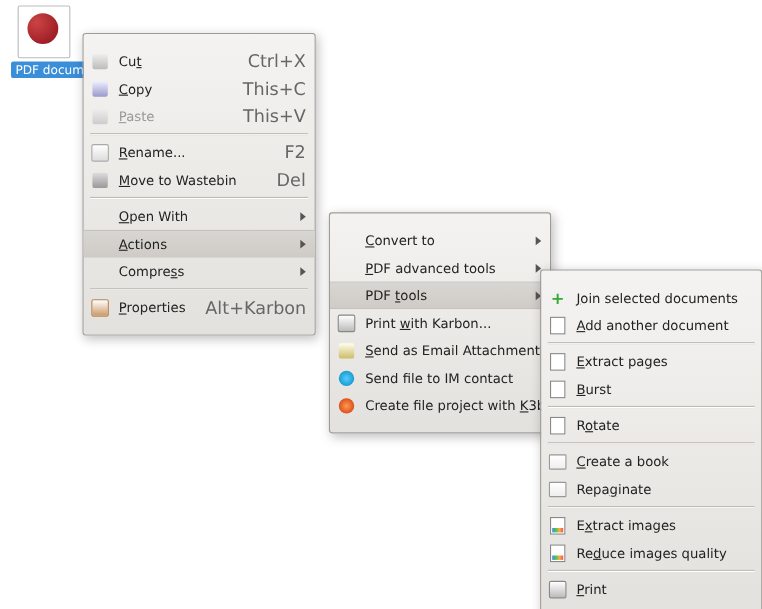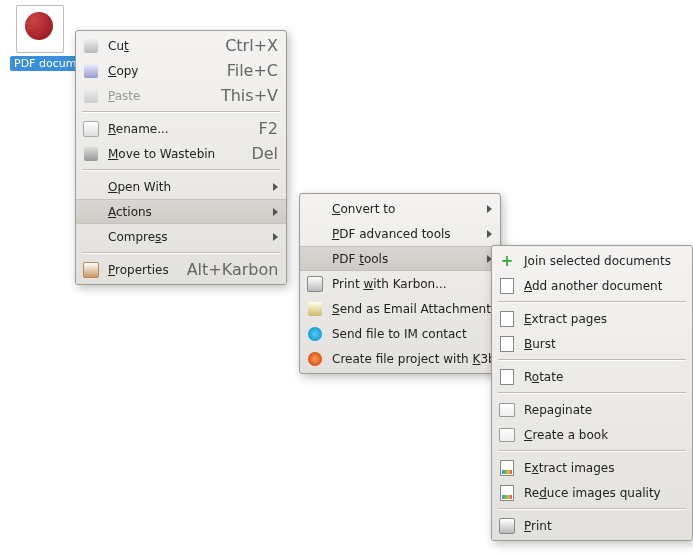--- a/index.html
+++ b/index.html
@@ -1,21 +1,21 @@
 <!DOCTYPE html>
 <html><head>
 <meta charset="utf-8">
 <style>
 html,body{margin:0;padding:0;width:693px;height:554px;background:#fff;font-family:"DejaVu Sans","Liberation Sans",sans-serif;font-size:12px;color:#222;overflow:hidden}
 .desktop{position:relative;width:693px;height:554px}
 .file-icon{position:absolute;left:10px;top:5px;width:60px;text-align:center}
 .file-icon .pdf-glyph{width:46px;height:46px;margin:0 auto;border:1px solid #bbb;background:#fff;position:relative;border-radius:2px}
 .file-icon .pdf-glyph::after{content:"";position:absolute;top:6px;left:8px;width:28px;height:28px;border-radius:50%;background:radial-gradient(circle at 30% 30%,#c44,#a02028 70%)}
 .file-icon .label{display:inline-block;margin-top:3px;background:#3b8ed8;color:#fff;font-size:11px;padding:1px 4px;border-radius:2px;white-space:nowrap;max-width:60px;overflow:hidden}
-.menu{position:absolute;background:linear-gradient(#f4f3f1,#e3e1dd);border:1px solid #9e9a95;border-radius:3px;box-shadow:2px 3px 10px rgba(0,0,0,.25);padding:2px 0;min-width:200px}
+.menu{position:absolute;background:linear-gradient(#f4f3f1,#e3e1dd);border:1px solid #9e9a95;border-radius:3px;box-shadow:2px 3px 10px rgba(0,0,0,.25);padding:12px 0;min-width:200px}
 .menu-item{display:flex;align-items:center;height:25px;padding:0 8px 0 6px;position:relative}
 .menu-item.hover{background:linear-gradient(#d8d6d2,#cfccc7);border-top:1px solid #c6c3be;border-bottom:1px solid #c6c3be;height:23px}
 .menu-item.disabled{color:#999}
 .icon-slot{width:18px;height:18px;margin-right:8px;flex:none;display:flex;align-items:center;justify-content:center;font-size:13px}
 .lbl{flex:1;white-space:nowrap}
 .lbl u{text-decoration:underline}
 .shortcut{color:#666;font-size:16px;margin-left:18px}
 .arrow{width:0;height:0;border-top:4px solid transparent;border-bottom:4px solid transparent;border-left:5px solid #555;margin-left:14px}
 .sep{height:1px;margin:3px 6px;background:#bdb9b3;border-bottom:1px solid #fff}
 #m1{left:75px;top:30px;width:210px}
@@ -54,21 +54,21 @@
           <span class="ic ic-cut"></span>
         </span>
         <span class="lbl">Cu<u>t</u></span>
         <span class="shortcut">Ctrl+X</span>
       </div>
   <div class="menu-item">
         <span class="icon-slot">
           <span class="ic ic-copy"></span>
         </span>
         <span class="lbl"><u>C</u>opy</span>
-        <span class="shortcut">File+C</span>
+        <span class="shortcut">This+C</span>
       </div>
   <div class="menu-item disabled">
         <span class="icon-slot">
           <span class="ic ic-paste"></span>
         </span>
         <span class="lbl"><u>P</u>aste</span>
         <span class="shortcut">This+V</span>
       </div>
   <div class="sep"></div>
   <div class="menu-item">
@@ -182,28 +182,28 @@
         <span class="icon-slot">
           <span class="ic-page"></span>
         </span>
         <span class="lbl">R<u>o</u>tate</span>
       </div>
   <div class="sep"></div>
   <div class="menu-item">
         <span class="icon-slot">
           <span class="ic-book"></span>
         </span>
+        <span class="lbl"><u>C</u>reate a book</span>
+      </div>
+  <div class="menu-item">
+        <span class="icon-slot">
+          <span class="ic-book"></span>
+        </span>
         <span class="lbl">Repa<u>g</u>inate</span>
       </div>
-  <div class="menu-item">
-        <span class="icon-slot">
-          <span class="ic-book"></span>
-        </span>
-        <span class="lbl"><u>C</u>reate a book</span>
-      </div>
   <div class="sep"></div>
   <div class="menu-item">
         <span class="icon-slot">
           <span class="ic-page clr"></span>
         </span>
         <span class="lbl">E<u>x</u>tract images</span>
       </div>
   <div class="menu-item">
         <span class="icon-slot">
           <span class="ic-page clr"></span>

